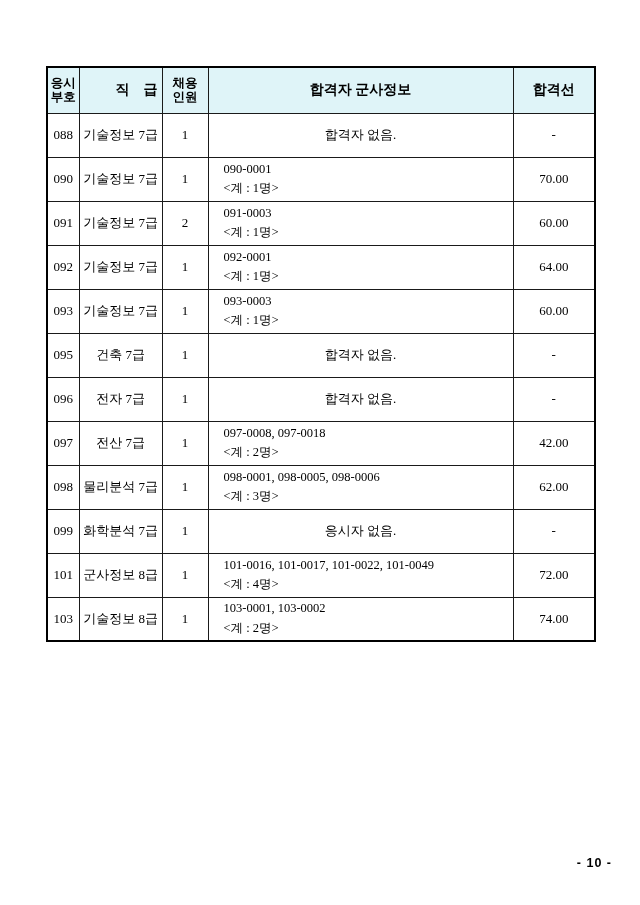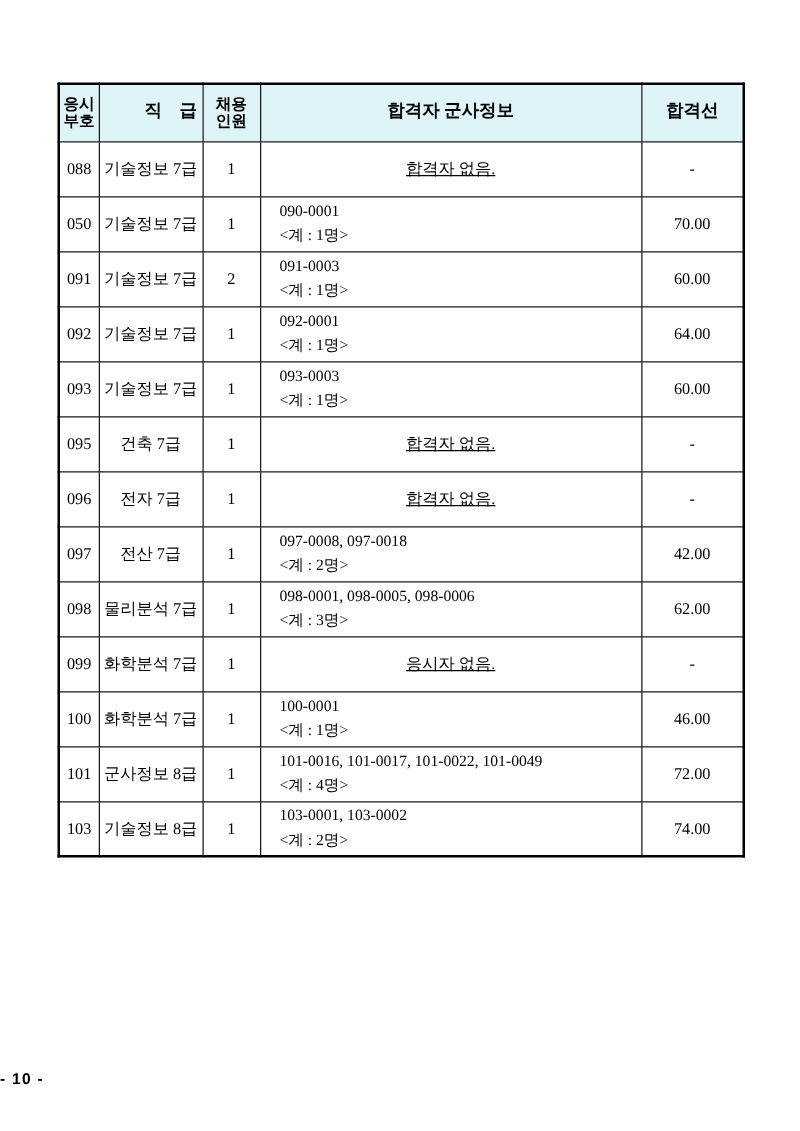--- a/index.html
+++ b/index.html
@@ -56,28 +56,27 @@
   td.numbers { text-align: left; }
   .num-line {
     padding-left: 15px;
     font-size: 12.5px;
     line-height: 1.55;
     white-space: nowrap;
   }
   .note-line {
     text-align: center;
     font-size: 13px;
-    text-decoration: underline;
   }
   .footer {
     position: absolute;
     top: 856px;
     left: 0;
     width: 612px;
-    text-align: left;
+    text-align: right;
     font-family: "Liberation Sans", "DejaVu Sans", sans-serif;
     font-weight: bold;
     font-size: 12.5px;
     letter-spacing: 1px;
     color: #000;
   }
 </style>
 </head>
 <body>
 
@@ -104,21 +103,21 @@
         <tr>
           <td class="code">088</td>
           <td class="rank">기술정보 7급</td>
           <td class="hires">1</td>
           <td class="numbers">
             <div class="note-line">합격자 없음.</div>
           </td>
           <td class="cutoff">-</td>
         </tr>
         <tr>
-          <td class="code">050</td>
+          <td class="code">090</td>
           <td class="rank">기술정보 7급</td>
           <td class="hires">1</td>
           <td class="numbers">
             <div class="num-line">090-0001</div>
             <div class="num-line">&lt;계 : 1명&gt;</div>
           </td>
           <td class="cutoff">70.00</td>
         </tr>
         <tr>
           <td class="code">091</td>
@@ -191,30 +190,20 @@
         <tr>
           <td class="code">099</td>
           <td class="rank">화학분석 7급</td>
           <td class="hires">1</td>
           <td class="numbers">
             <div class="note-line">응시자 없음.</div>
           </td>
           <td class="cutoff">-</td>
         </tr>
         <tr>
-          <td class="code">100</td>
-          <td class="rank">화학분석 7급</td>
-          <td class="hires">1</td>
-          <td class="numbers">
-            <div class="num-line">100-0001</div>
-            <div class="num-line">&lt;계 : 1명&gt;</div>
-          </td>
-          <td class="cutoff">46.00</td>
-        </tr>
-        <tr>
           <td class="code">101</td>
           <td class="rank">군사정보 8급</td>
           <td class="hires">1</td>
           <td class="numbers">
             <div class="num-line">101-0016, 101-0017, 101-0022, 101-0049</div>
             <div class="num-line">&lt;계 : 4명&gt;</div>
           </td>
           <td class="cutoff">72.00</td>
         </tr>
         <tr>

